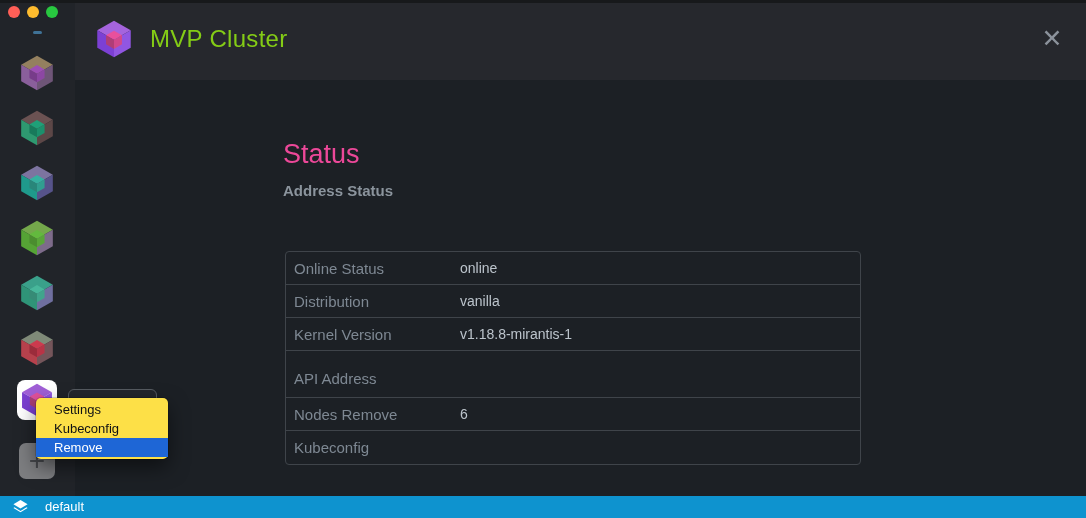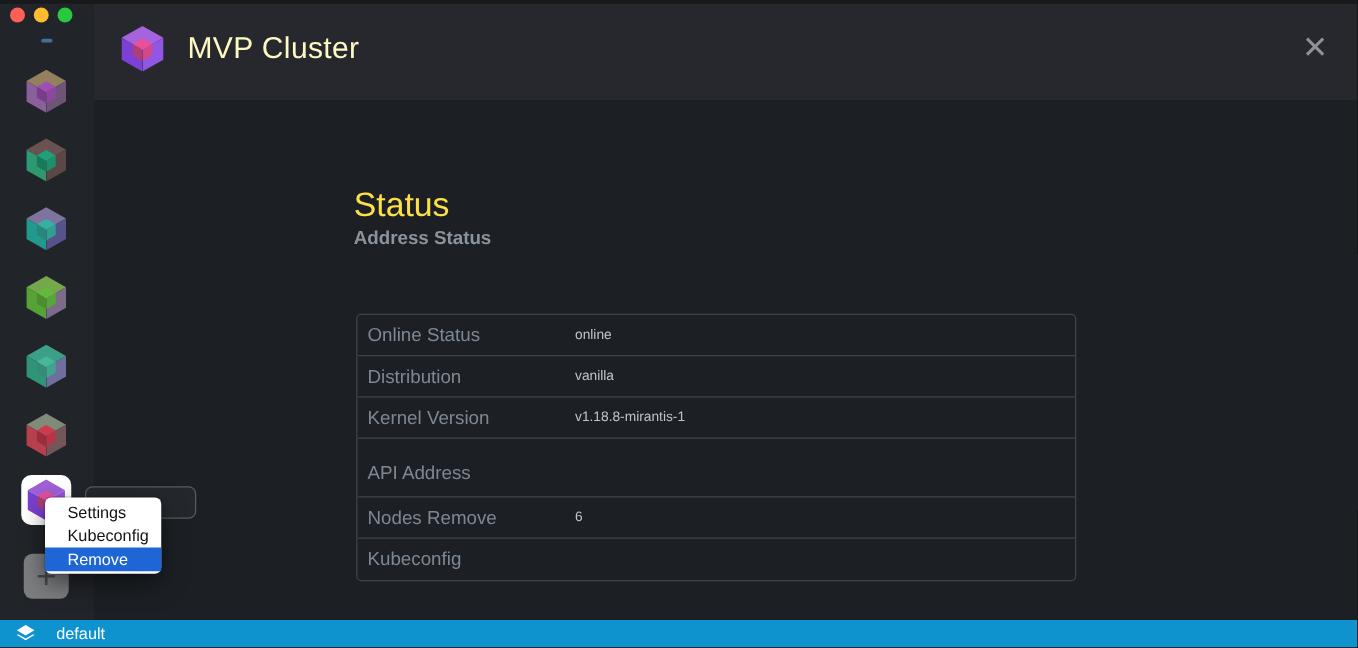--- a/index.html
+++ b/index.html
@@ -31,49 +31,49 @@
   #add-cluster {
     position:absolute; left:19px; top:443px; width:36px; height:36px;
     background:#7d7e81; border-radius:7px; border:none; cursor:pointer;
     color:#46484c; font-size:28px; font-weight:300; line-height:32px; text-align:center;
     font-family:"Liberation Sans", sans-serif;
   }
   
   #header { position:absolute; left:75px; right:0; top:0; height:80px; background:#26282d; z-index:3; }
   #app-icon { position:absolute; left:20px; top:20px; width:38px; height:38px; }
   #app-icon .cube { inset:0; }
-  #window-title { position:absolute; left:75px; top:25px; font-size:24px; color:#fef9c3; letter-spacing:0.3px; }
+  #window-title { position:absolute; left:75px; top:25px; font-size:24px; color:#84cc16; letter-spacing:0.3px; }
   #close-btn {
     position:absolute; right:18px; top:21px; width:32px; height:34px; background:none; border:none;
     color:#8b929b; font-size:25px; font-weight:300; cursor:pointer; line-height:34px; text-align:center;
     font-family:"Liberation Sans", sans-serif;
   }
   
   #content { position:absolute; left:75px; right:0; top:80px; bottom:22px; background:#1c2025; }
-  #page-heading { position:absolute; left:208px; top:69px; font-size:27px; font-weight:400; color:#fde047; }
+  #page-heading { position:absolute; left:208px; top:59px; font-size:27px; font-weight:400; color:#ec4899; }
   #section-title { position:absolute; left:208px; top:102px; font-size:15px; font-weight:700; color:#8b949d; }
   #section-desc { position:absolute; left:208px; top:128px; font-size:15px; color:#98a0a8; }
   #status-table {
     position:absolute; left:210px; top:171px; width:576px;
     border:1px solid #3f444a; border-radius:4px;
   }
   .trow { display:flex; align-items:center; height:33px; border-bottom:1px solid #3f444a; }
   .trow:last-child { border-bottom:none; }
   .trow.tall { height:47px; align-items:center; padding-top:9px; }
   .trow .tlabel { width:174px; padding-left:8px; font-size:15px; color:#7e8893; }
-  .trow .tvalue { flex:1; font-size:11px; color:#bcc4cc; }
+  .trow .tvalue { flex:1; font-size:14px; color:#bcc4cc; }
   
   #tooltip-box {
     position:absolute; left:68px; top:389px; width:89px; height:26px;
     background:#24272c; border:1px solid #565b61; border-radius:6px; z-index:7;
   }
   
   #context-menu {
-    position:absolute; left:36px; top:398px; width:93px; padding:2px 0;
-    background:#ffffff; border-radius:5px; z-index:9;
+    position:absolute; left:36px; top:398px; width:132px; padding:2px 0;
+    background:#fde047; border-radius:5px; z-index:9;
     box-shadow:0 8px 20px rgba(0,0,0,0.5), 0 0 0 1px rgba(0,0,0,0.15);
   }
   .menu-item {
     height:19px; line-height:19px; padding-left:18px; font-size:13px; color:#111214; cursor:pointer;
   }
   .menu-item.highlighted { color:#ffffff; }
   
   #statusbar { position:absolute; left:0; right:0; bottom:0; height:22px; z-index:8; }
   #statusbar-icon { position:absolute; left:12px; top:3px; }
   #statusbar-label { position:absolute; left:33px; top:3px; font-size:13px; color:#ffffff;margin-left:12px; }

